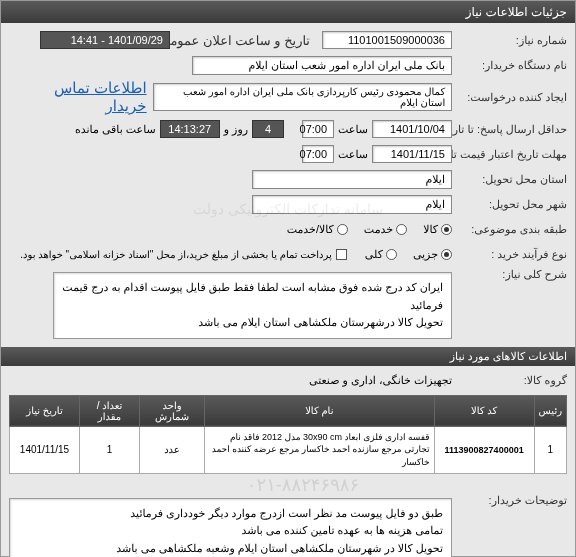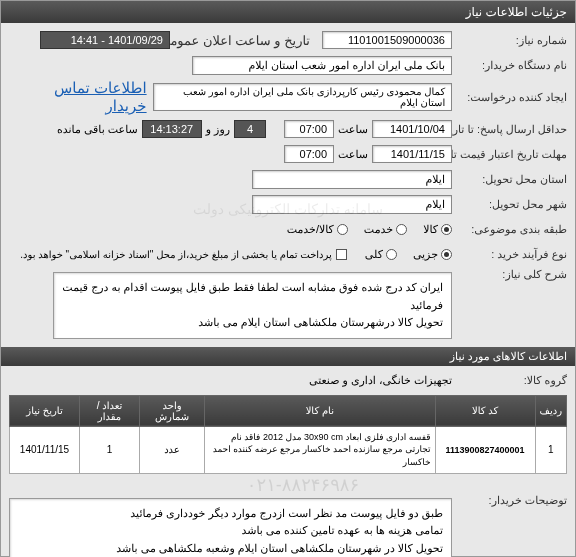--- a/index.html
+++ b/index.html
@@ -4,21 +4,21 @@
 <style>
 * { box-sizing: border-box; margin: 0; padding: 0; }
 body { font-family: Tahoma, Arial, sans-serif; font-size: 11px; background: #cfcfcf; direction: rtl; }
 .window { width: 576px; height: 557px; background: #e8e8e8; border: 1px solid #999; position: relative; }
 .titlebar { background: linear-gradient(#5a5a5a,#3a3a3a); color: #fff; padding: 4px 8px; font-size: 12px; }
 .content { padding: 6px 8px; }
 .row { display: flex; align-items: center; margin-bottom: 3px; min-height: 22px; }
 .lbl { width: 115px; color: #333; font-size: 11px; white-space: nowrap; }
 .lbl2 { width: 100px; color: #333; font-size: 13px; white-space: nowrap; margin-right: 12px;}
 .field { background: #fff; border: 1px solid #888; padding: 2px 6px; min-height: 18px; font-size: 11px; display: inline-block; box-shadow: inset 1px 1px 2px rgba(0,0,0,.2); }
-.field-dark { background: #555; color: #fff; border: 1px solid #333; padding: 2px 6px; min-height: 18px; font-size: 11px; display: inline-block; } .w130 { width: 130px;} .w60{width:60px;} .w200{width:200px;} .w260{width:260px;} .w80{width:80px;} .w50{width:50px;}
+.field-dark { background: #555; color: #fff; border: 1px solid #333; padding: 2px 6px; min-height: 18px; font-size: 11px; display: inline-block; } .w130 { width: 130px;} .w60{width:60px;} .w200{width:200px;} .w260{width:260px;} .w80{width:80px;} .w50{width:32px;}
 .link { color: #1a5fb4; text-decoration: underline; cursor: pointer; font-size: 15px; }
 .radio-group { display: flex; gap: 16px; align-items: center; }
 .radio-item { display: flex; gap: 3px; align-items:center; }
 .radio { width:11px; height:11px; border:1px solid #555; border-radius:50%; background:#fff; display:inline-block; position:relative;}
 .radio.on::after{content:"";position:absolute;top:2px;left:2px;width:5px;height:5px;background:#333;border-radius:50%;}
 .chk { width:11px; height:11px; border:1px solid #555; background:#fff; display:inline-block;}
 .section-bar { background: linear-gradient(#5a5a5a,#3a3a3a); color:#fff; padding:3px 8px; font-size:11px; margin: 4px -8px; }
 .desc-box { background:#fff; border:1px solid #999; padding:6px 8px; margin:4px 0; font-size:11px; line-height:1.6; box-shadow: inset 1px 1px 2px rgba(0,0,0,.15);}
 table.items { width:100%; border-collapse: collapse; font-size:10px; }
 table.items th { background: linear-gradient(#5a5a5a,#3a3a3a); color:#fff; padding:4px 4px; border:1px solid #666; font-weight:normal;}
@@ -126,21 +126,21 @@
     <div class="section-bar">اطلاعات کالاهای مورد نیاز</div>
 
     <div class="row">
       <span class="lbl">گروه کالا:</span>
       <span>تجهیزات خانگی، اداری و صنعتی</span>
     </div>
 
     <table class="items">
       <thead>
         <tr>
-          <th style="width:28px;">ردیف</th>
+          <th style="width:28px;">رئیس</th>
           <th style="width:100px;">کد کالا</th>
           <th>نام کالا</th>
           <th style="width:65px;">واحد شمارش</th>
           <th style="width:60px;">تعداد / مقدار</th>
           <th style="width:70px;">تاریخ نیاز</th>
         </tr>
       </thead>
       <tbody>
         <tr>
           <td>1</td>

